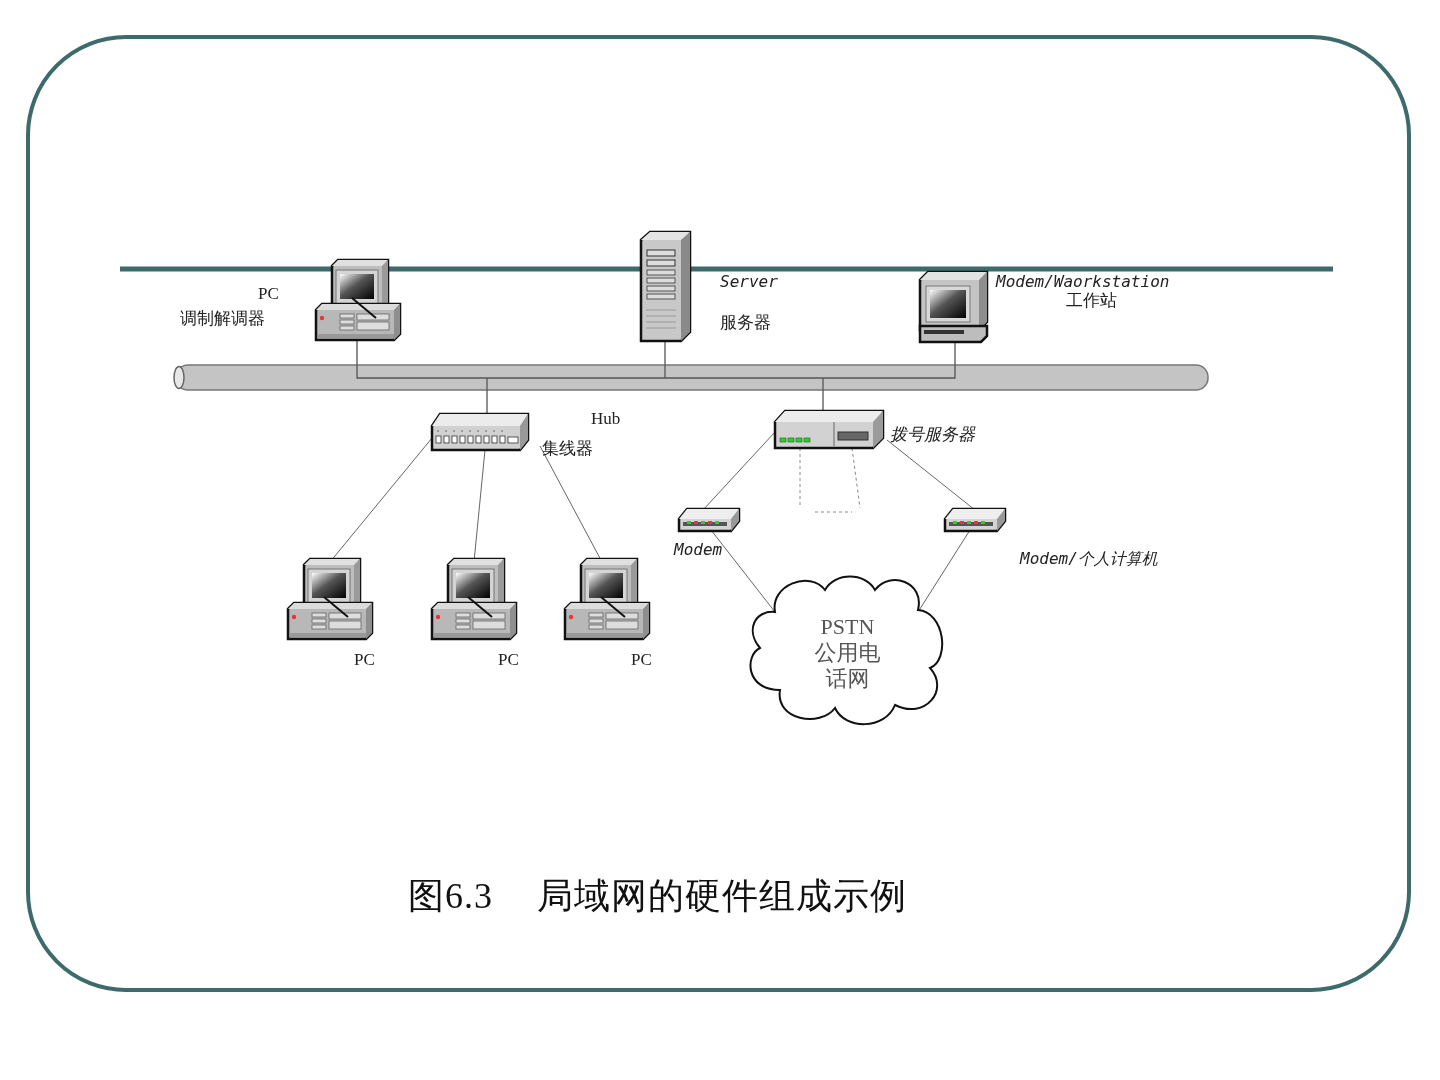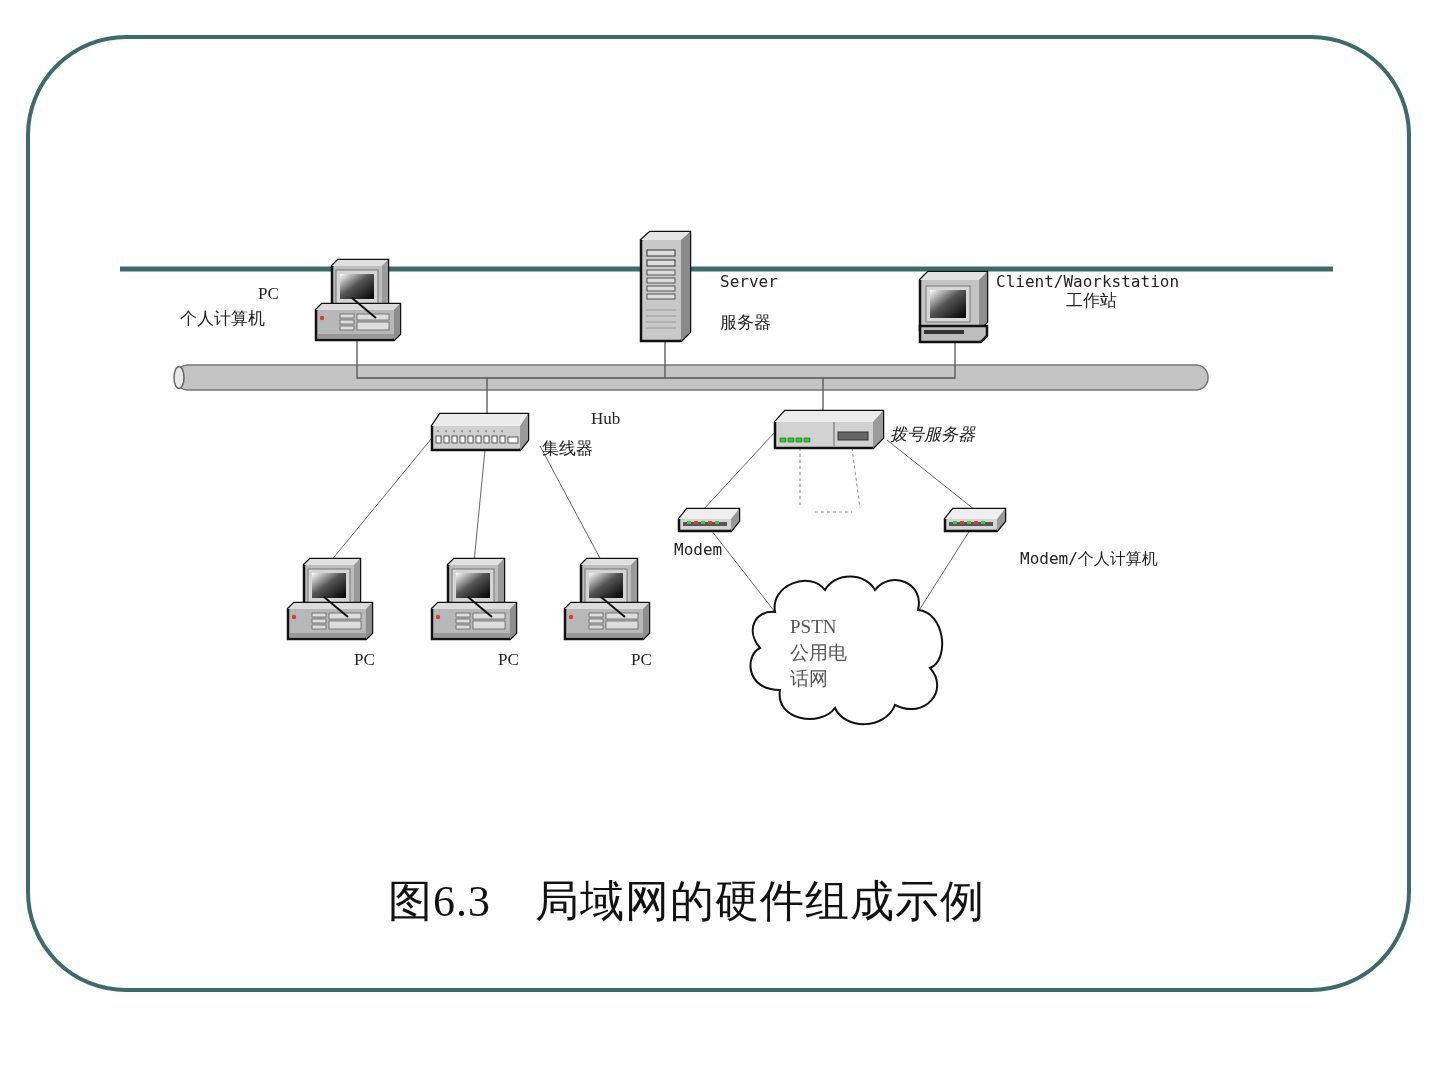--- a/index.html
+++ b/index.html
@@ -1,25 +1,25 @@
 <!DOCTYPE html>
 <html><head>
 <meta charset="utf-8">
 <style>
   html,body{margin:0;padding:0;background:#ffffff;}
   body{width:1440px;height:1080px;position:relative;overflow:hidden;font-family:"DejaVu Serif",serif;}
   .frame{position:absolute;left:26px;top:35px;width:1385px;height:957px;border:4px solid #3d6b6b;border-radius:100px;box-sizing:border-box;}
   svg{position:absolute;left:0;top:0;}
   .lbl{position:absolute;color:#222;font-size:17px;line-height:24px;white-space:nowrap;}
-  .mono{font-family:"DejaVu Sans Mono","Liberation Mono",monospace;font-size:16px;}
+  .mono{font-family:"DejaVu Sans Mono","Liberation Mono",monospace;font-size:16px;font-style:italic;}
   .serif{font-family:"Liberation Serif","DejaVu Serif",serif;margin-left:36px;}
   .cjk{font-family:"DejaVu Sans",sans-serif;}
-  .caption{position:absolute;left:388px;top:872px;font-size:44px;color:#111;font-family:"Liberation Serif","DejaVu Serif",serif;letter-spacing:1px;white-space:nowrap;}
+  .caption{position:absolute;left:408px;top:872px;font-size:36px;color:#111;font-family:"Liberation Serif","DejaVu Serif",serif;letter-spacing:1px;white-space:nowrap;}
   .caption .gap{display:inline-block;width:44px;}
-  .cloudtxt{position:absolute;left:790px;top:614px;width:115px;text-align:left;color:#555;font-size:19px;line-height:26px;font-family:"Liberation Serif","DejaVu Serif",serif;}
+  .cloudtxt{position:absolute;left:790px;top:614px;width:115px;text-align:center;color:#555;font-size:22px;line-height:26px;font-family:"Liberation Serif","DejaVu Serif",serif;}
 </style>
 </head>
 <body>
 
 <div class="frame"></div>
 
 <svg width="1440" height="1080">
   <defs>
     <linearGradient id="scr" x1="0" y1="0" x2="1" y2="1">
       <stop offset="0" stop-color="#ffffff"></stop>
@@ -170,26 +170,26 @@
   </symbol>
   <use href="#modem" x="677" y="507" width="64" height="26"></use>
   <use href="#modem" x="943" y="507" width="64" height="26"></use>
 
   <path d="M775,612 C770,585 810,570 825,590 C835,572 865,572 875,590 C890,570 925,582 918,610
        C945,612 950,660 930,668 C950,690 925,720 895,705 C885,730 845,730 835,708
        C820,728 775,720 780,690 C745,690 745,655 760,648 C745,630 755,610 775,612 Z" fill="#ffffff" stroke="#111" stroke-width="2"></path>
 </svg>
 
 <div class="lbl serif" style="left:222px;top:282px;">PC</div>
-<div class="lbl cjk" style="left:180px;top:306px;">个人计算机</div>
+<div class="lbl cjk" style="left:180px;top:306px;">调制解调器</div>
 
 <div class="lbl mono" style="left:720px;top:270px;">Server</div>
 <div class="lbl cjk" style="left:720px;top:310px;">服务器</div>
 
-<div class="lbl mono" style="left:996px;top:270px;">Client/Waorkstation</div>
+<div class="lbl mono" style="left:996px;top:270px;">Modem/Waorkstation</div>
 <div class="lbl cjk" style="left:1066px;top:288px;">工作站</div>
 
 <div class="lbl serif" style="left:555px;top:407px;">Hub</div>
 <div class="lbl cjk" style="left:542px;top:436px;">集线器</div>
 
 <div class="lbl cjk" style="left:890px;top:422px;font-style:italic;">拨号服务器</div>
 
 <div class="lbl mono" style="left:674px;top:538px;">Modem</div>
 <div class="lbl mono cjk" style="left:1020px;top:547px;font-family:'DejaVu Sans Mono',monospace;">Modem/个人计算机</div>
 

